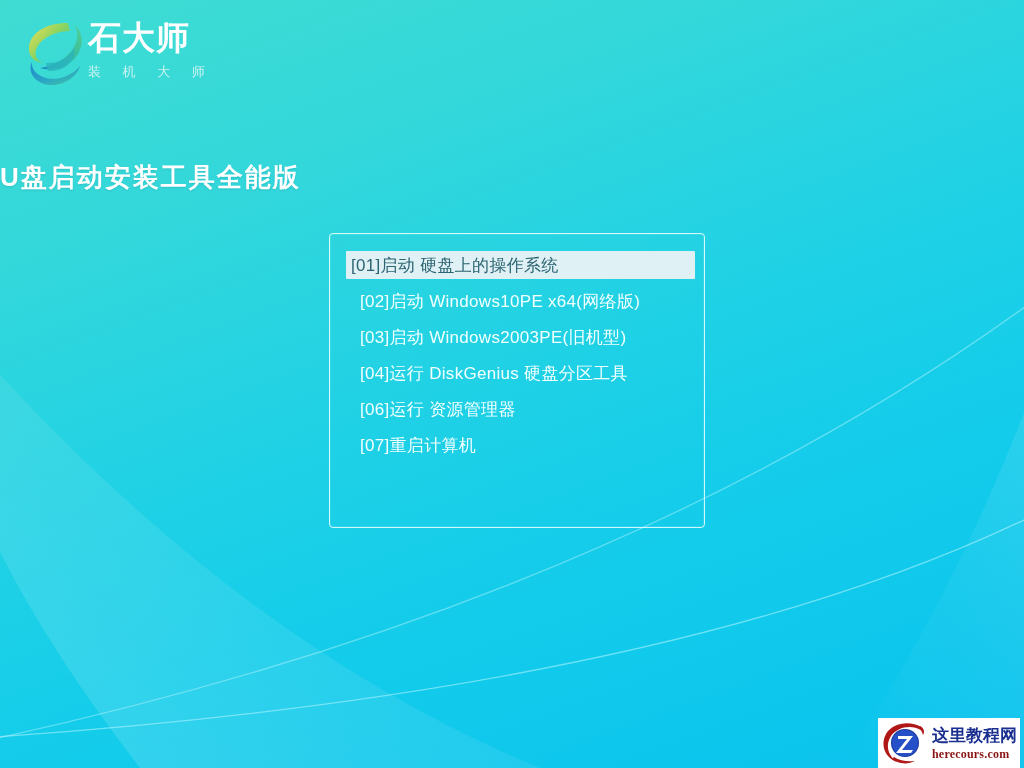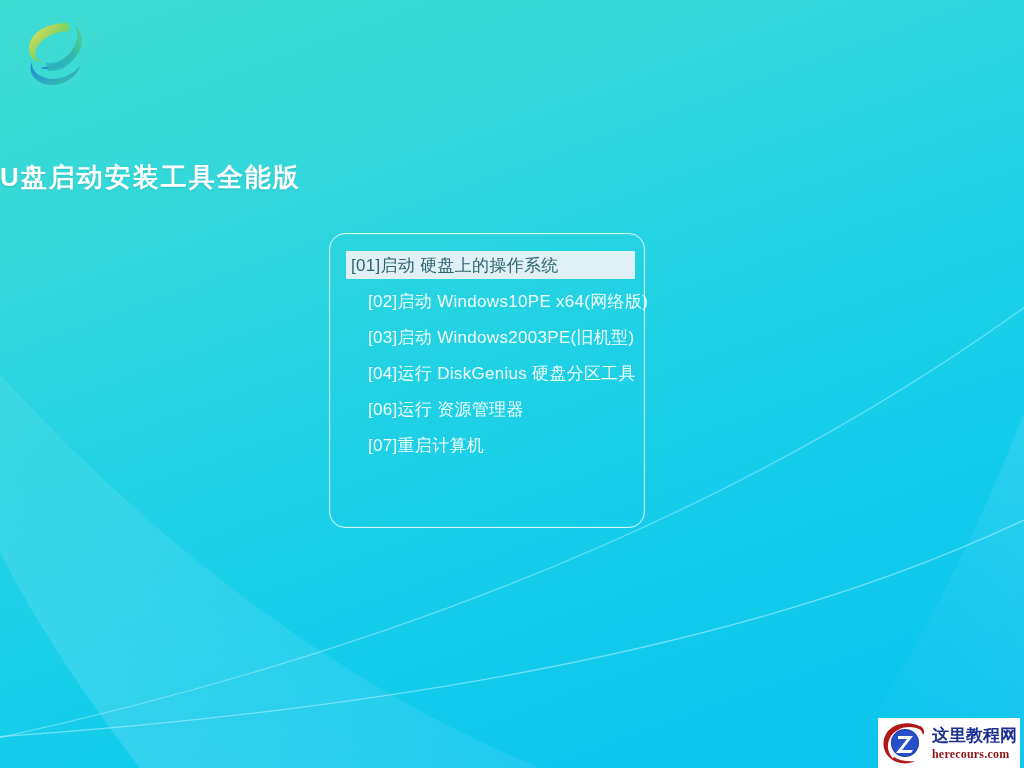--- a/index.html
+++ b/index.html
@@ -84,40 +84,40 @@
     color: #ffffff;
     letter-spacing: 2px;
     text-shadow: 0 1px 2px rgba(0,90,110,.18);
   }
 
   
   #menu-panel {
     position: absolute;
     left: 329px;
     top: 233px;
-    width: 316px;
+    width: 376px;
     height: 295px;
     border: 1.5px solid rgba(235,255,255,.88);
-    border-radius: 16px;
+    border-radius: 4px;
     box-sizing: border-box;
     box-shadow: 0 0 0 1px rgba(255,255,255,.10) inset;
   }
 
   #menu-list {
     position: absolute;
     left: 0;
     top: 17px;
     width: 100%;
   }
 
   .menu-item {
     position: relative;
     height: 28px;
     margin: 0 0 8px 0;
-    padding-left: 38px;
+    padding-left: 30px;
     display: flex;
     align-items: center;
     font-size: 17px;
     color: #f2ffff;
     letter-spacing: .3px;
     white-space: nowrap;
     cursor: default;
   }
   .menu-item:last-child { margin-bottom: 0; }
 
@@ -222,20 +222,24 @@
 
       <path d="M46 5 C 24 5 7 15 7 31 C 7 40 14 45 24 45 C 12 44 11 33 18 25 C 25 17 37 13 48 13 Z" fill="url(#lgTop)"></path>
 
       <path d="M48 4 C 56 7 58 18 52 29 C 46 40 32 48 18 50 C 30 54 48 49 56 36 C 63 24 60 10 48 4 Z" fill="url(#lgMid)"></path>
 
       <path d="M10 44 C 6 52 10 62 22 66 C 36 70 54 62 58 48 C 50 58 35 63 24 60 C 14 57 9 51 10 44 Z" fill="url(#lgBot)"></path>
 
       <path d="M24 45 C 36 46 48 40 52 30 C 54 44 42 54 26 53 Z" fill="#2bb5bd" opacity="0.85"></path>
     </svg>
 
+    <div id="logo-text-wrap">
+      <div id="logo-title">石大师</div>
+      <div id="logo-subtitle">装 机 大 师</div>
+    </div>
   </div>
 
   <div id="main-title">U盘启动安装工具全能版</div>
 
   <div id="menu-panel">
     <div id="menu-list">
 
       <div class="menu-item selected">
         <span>[01]启动 硬盘上的操作系统</span>
       </div>

